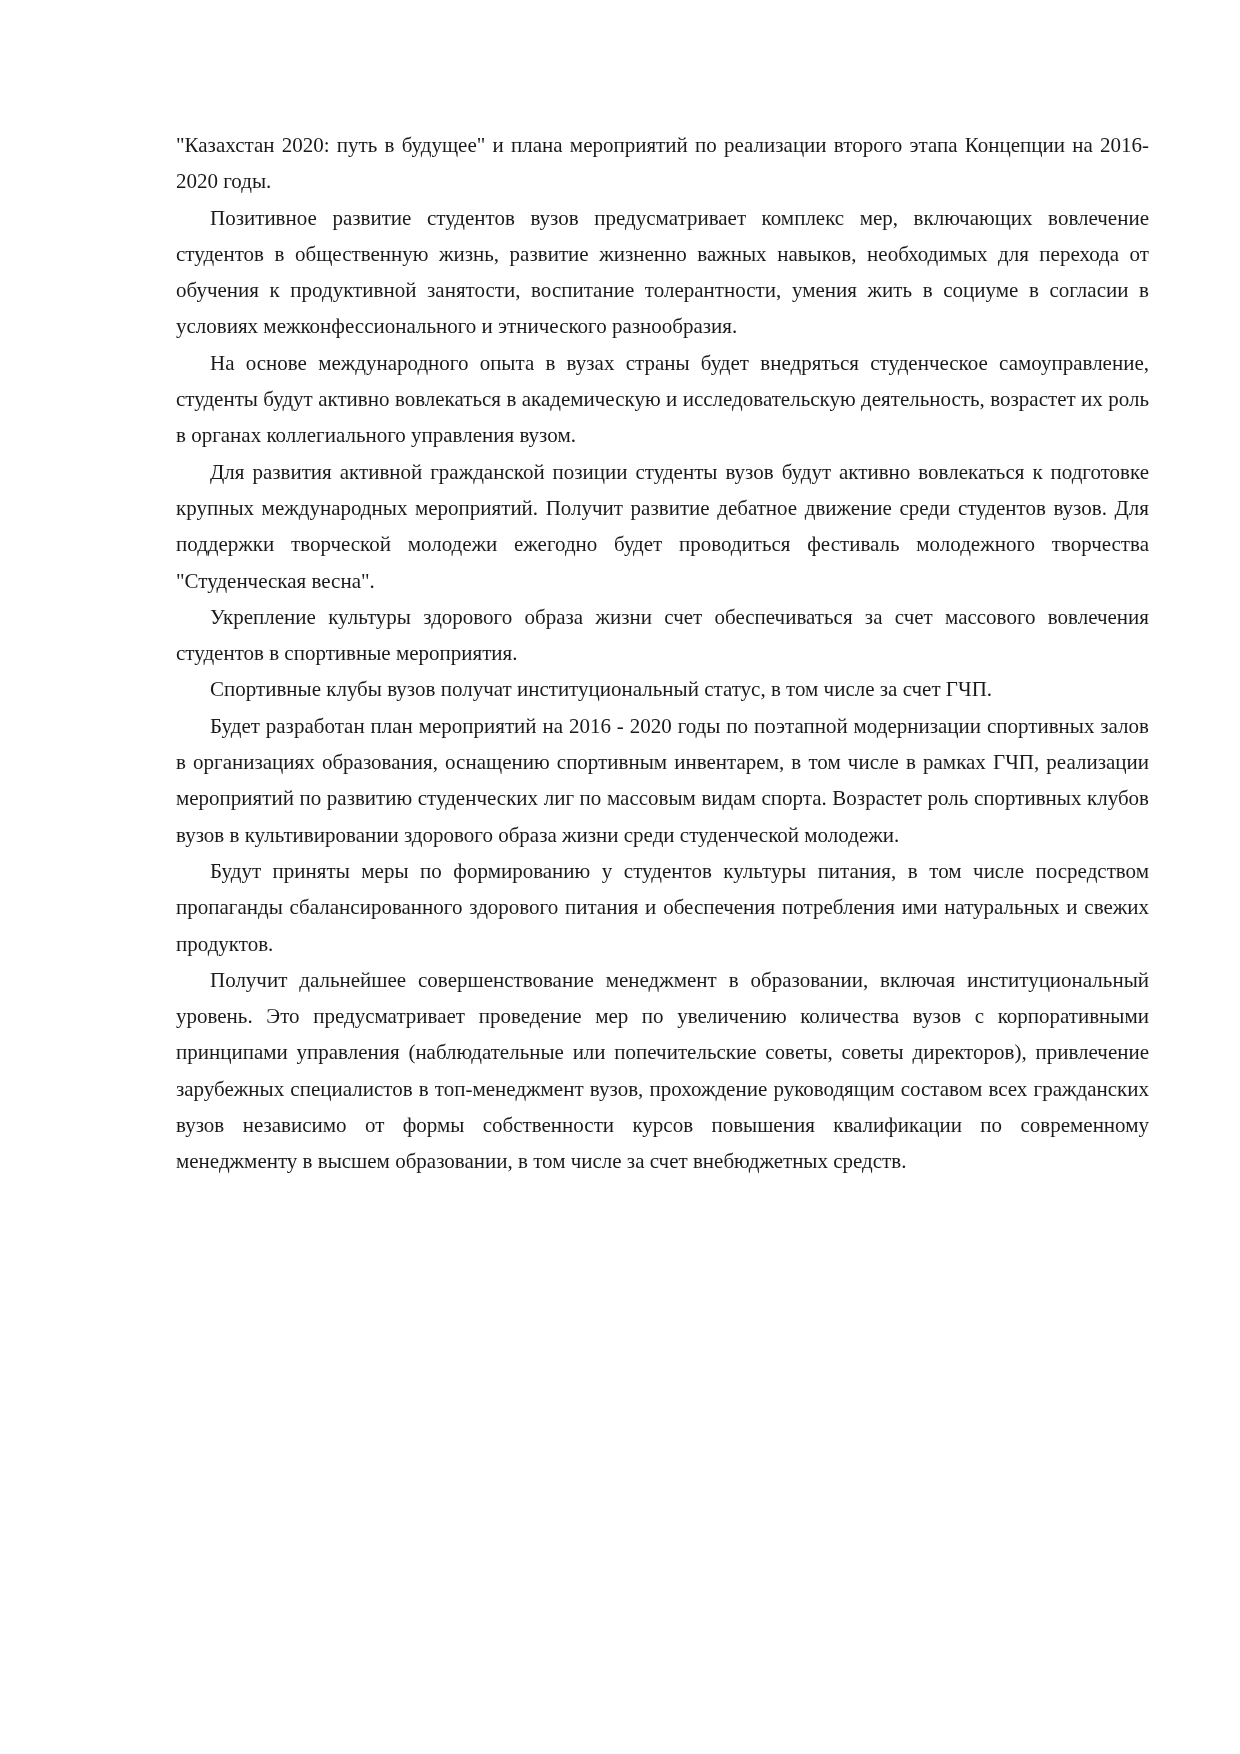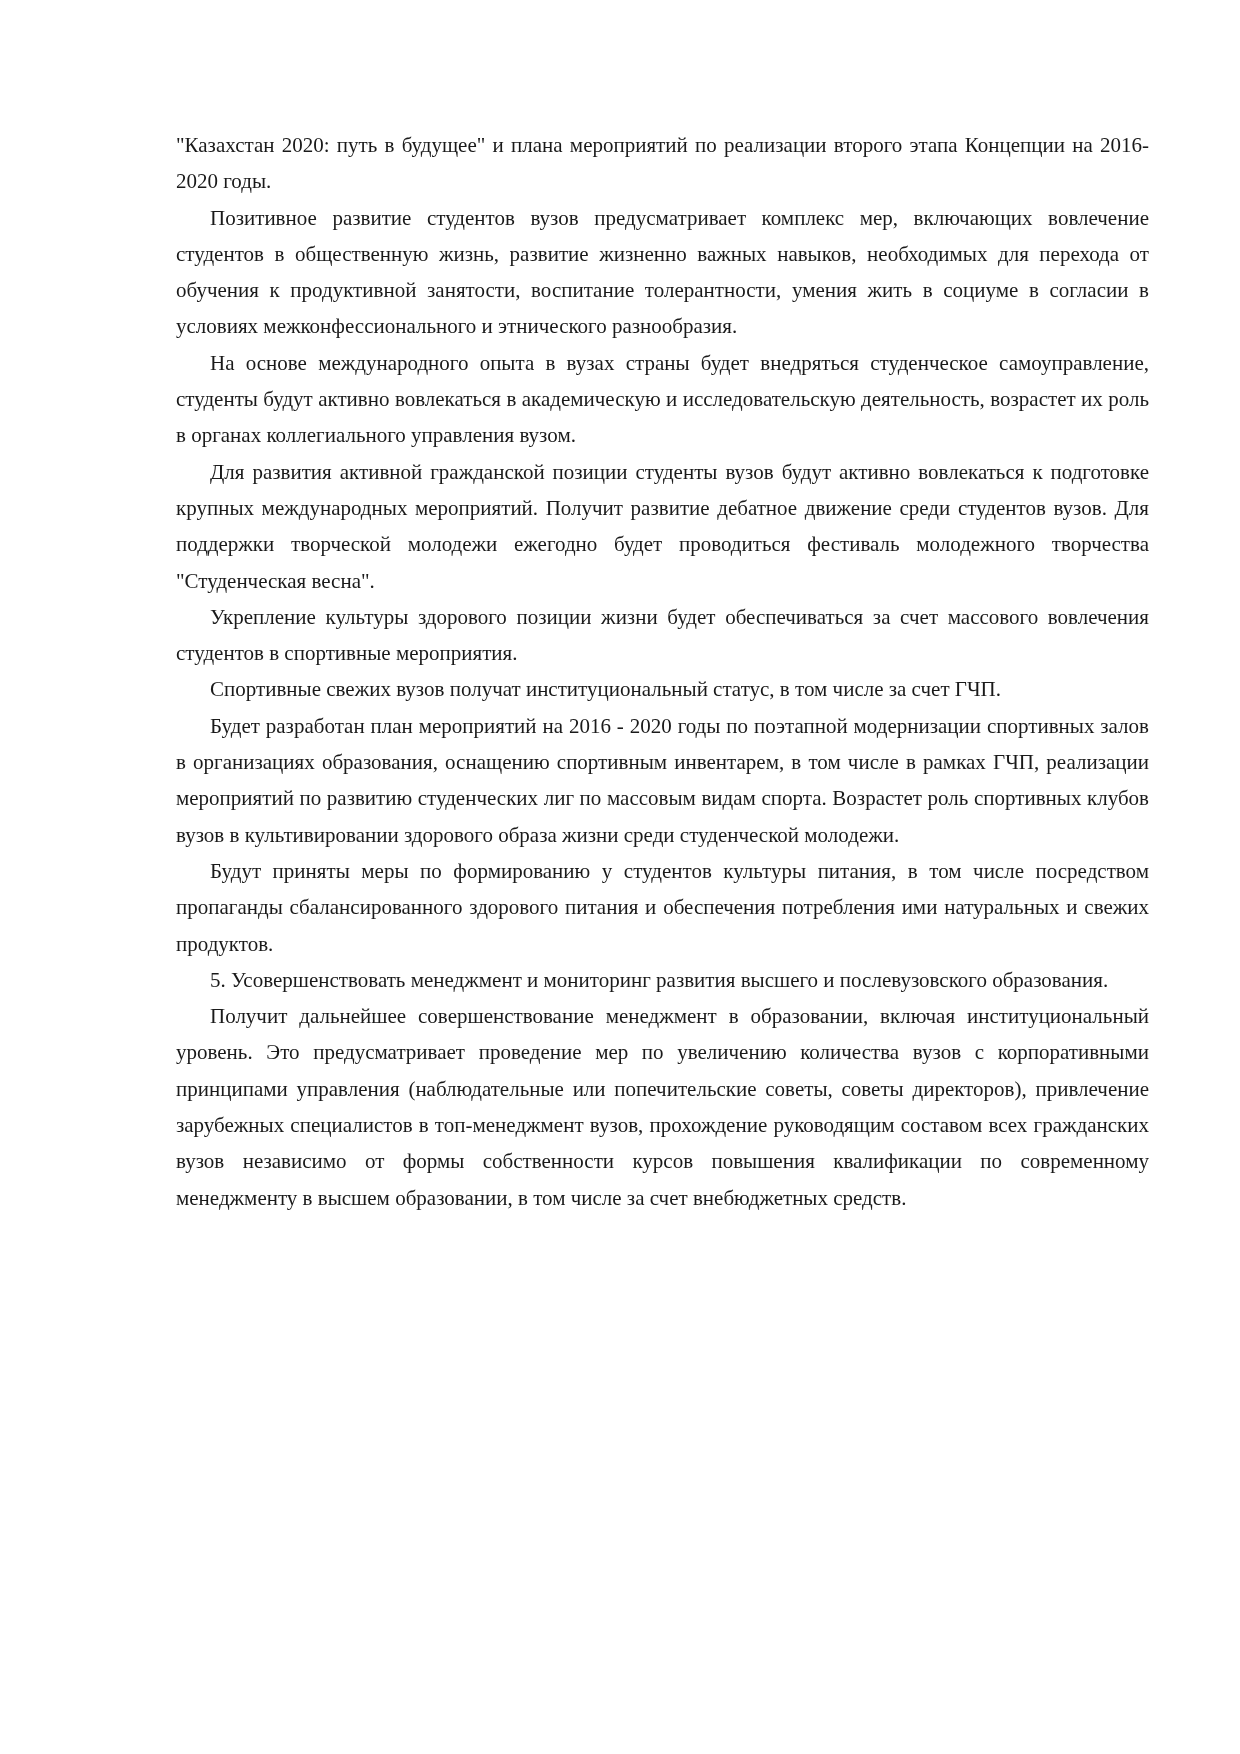--- a/index.html
+++ b/index.html
@@ -22,19 +22,18 @@
   .page p.first { text-indent: 0; }
 </style>
 </head>
 <body>
 
 <div class="page">
   <p class="first">"Казахстан 2020: путь в будущее" и плана мероприятий по реализации второго этапа Концепции на 2016-2020 годы.</p>
   <p>Позитивное развитие студентов вузов предусматривает комплекс мер, включающих вовлечение студентов в общественную жизнь, развитие жизненно важных навыков, необходимых для перехода от обучения к продуктивной занятости, воспитание толерантности, умения жить в социуме в согласии в условиях межконфессионального и этнического разнообразия.</p>
   <p>На основе международного опыта в вузах страны будет внедряться студенческое самоуправление, студенты будут активно вовлекаться в академическую и исследовательскую деятельность, возрастет их роль в органах коллегиального управления вузом.</p>
   <p>Для развития активной гражданской позиции студенты вузов будут активно вовлекаться к подготовке крупных международных мероприятий. Получит развитие дебатное движение среди студентов вузов. Для поддержки творческой молодежи ежегодно будет проводиться фестиваль молодежного творчества "Студенческая весна".</p>
-  <p>Укрепление культуры здорового позиции жизни будет обеспечиваться за счет массового вовлечения студентов в спортивные мероприятия.</p>
-  <p>Спортивные свежих вузов получат институциональный статус, в том числе за счет ГЧП.</p>
+  <p>Укрепление культуры здорового образа жизни счет обеспечиваться за счет массового вовлечения студентов в спортивные мероприятия.</p>
+  <p>Спортивные клубы вузов получат институциональный статус, в том числе за счет ГЧП.</p>
   <p>Будет разработан план мероприятий на 2016 - 2020 годы по поэтапной модернизации спортивных залов в организациях образования, оснащению спортивным инвентарем, в том числе в рамках ГЧП, реализации мероприятий по развитию студенческих лиг по массовым видам спорта. Возрастет роль спортивных клубов вузов в культивировании здорового образа жизни среди студенческой молодежи.</p>
   <p>Будут приняты меры по формированию у студентов культуры питания, в том числе посредством пропаганды сбалансированного здорового питания и обеспечения потребления ими натуральных и свежих продуктов.</p>
-  <p>5. Усовершенствовать менеджмент и мониторинг развития высшего и послевузовского образования.</p>
   <p>Получит дальнейшее совершенствование менеджмент в образовании, включая институциональный уровень. Это предусматривает проведение мер по увеличению количества вузов с корпоративными принципами управления (наблюдательные или попечительские советы, советы директоров), привлечение зарубежных специалистов в топ-менеджмент вузов, прохождение руководящим составом всех гражданских вузов независимо от формы собственности курсов повышения квалификации по современному менеджменту в высшем образовании, в том числе за счет внебюджетных средств.</p>
 </div>
 
 </body></html>

